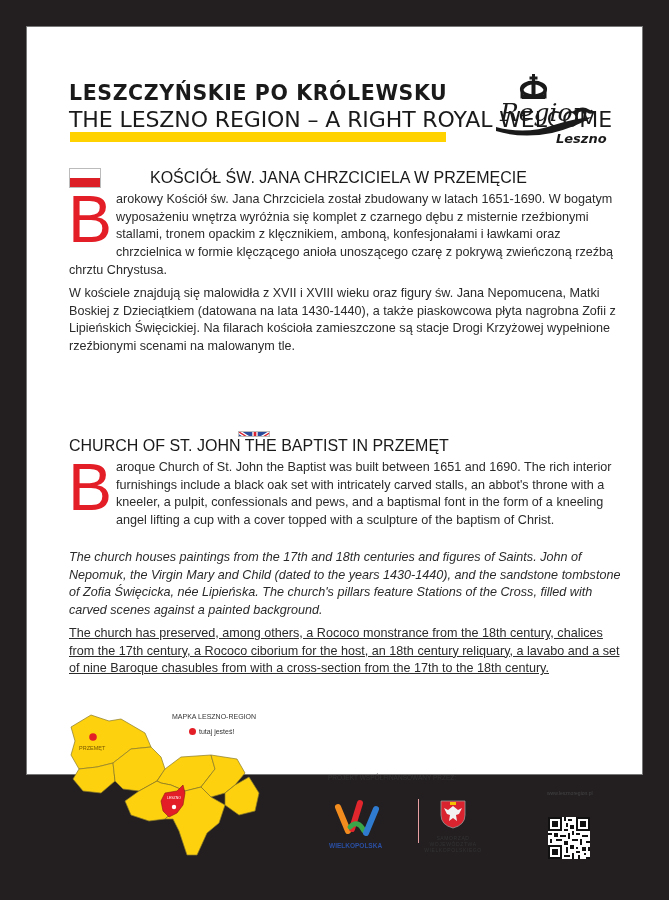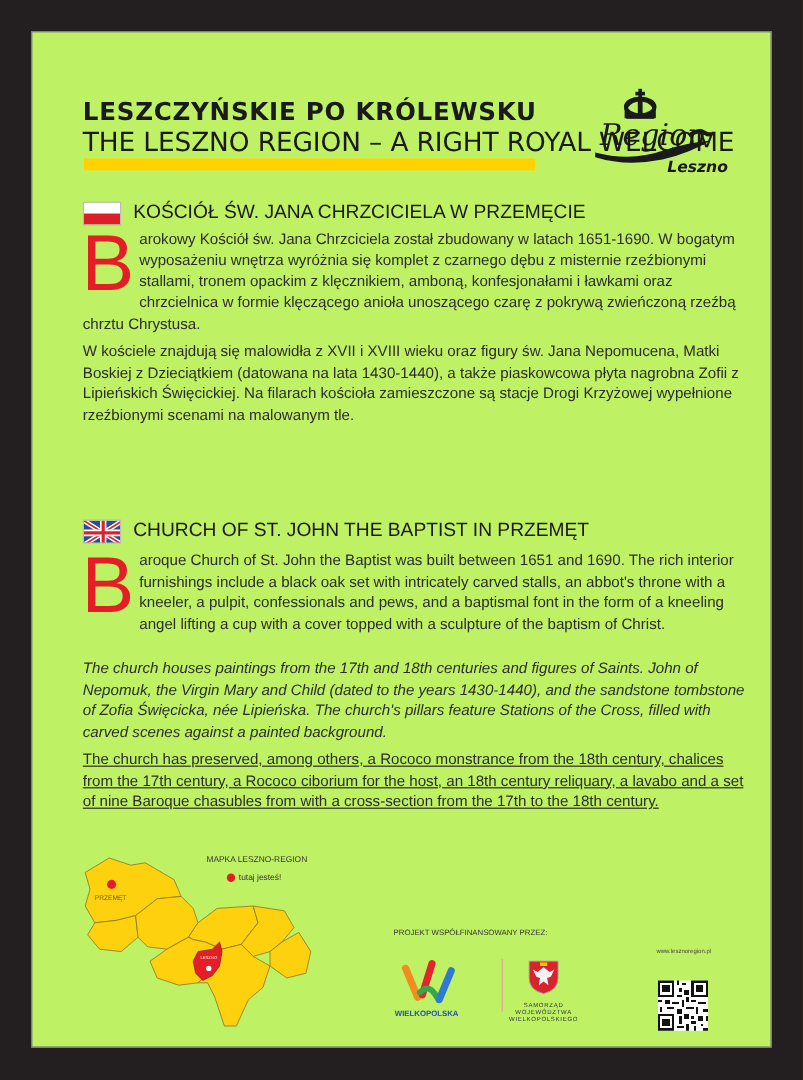--- a/index.html
+++ b/index.html
@@ -1,20 +1,20 @@
 <!DOCTYPE html>
 <html><head>
 <meta charset="utf-8">
 <style>
   * { margin: 0; padding: 0; box-sizing: border-box; }
   html, body { width: 669px; height: 900px; background: #231f20; overflow: hidden; }
   body { position: relative; font-family: "DejaVu Sans", sans-serif; }
   .panel {
-    position: absolute; left: 26px; top: 26px; width: 617px; height: 847px;
-    background: #bef264; border: 1px solid #777;
+    position: absolute; left: 26px; top: 26px; width: 617px; height: 749px;
+    background: #ffffff; border: 1px solid #777;
   }
   .abs { position: absolute; }
 
   
   .title-pl {
     left: 42px; top: 54px; font-family: "DejaVu Sans", sans-serif; font-weight: bold;
     font-size: 20.5px; letter-spacing: 0.6px; color: #1a1a1a; white-space: nowrap;
   }
   .title-en {
     left: 42px; top: 80px; font-family: "DejaVu Sans", sans-serif; font-size: 22px;
@@ -77,35 +77,35 @@
         <rect x="49.5" y="17" width="4" height="12"></rect>
         <rect x="40" y="28" width="23" height="4"></rect>
       </g>
       <text x="18" y="54" font-family="DejaVu Serif, serif" font-style="italic" font-size="25" fill="#1a1a1a">Region</text>
       <path d="M92 46 q8 -6 14 -2 q3 2 5 0" fill="none" stroke="#1a1a1a" stroke-width="3.5"></path>
       <path d="M14 60 q30 8 58 -2 q18 -6 38 -8 q-16 10 -40 16 q-30 6 -56 -2 z" fill="#1a1a1a"></path>
       <text x="74" y="76" font-family="DejaVu Sans, sans-serif" font-weight="bold" font-style="italic" font-size="13" fill="#1a1a1a">Leszno</text>
     </svg>
   </div>
 
-  <div class="abs section-head" style="top:139px;">
+  <div class="abs section-head" style="top:139px;gap:39px;">
     <div class="flag flag-pl">
         <div class="w"></div>
         <div class="r"></div>
       </div>
     <span class="heading-text">KOŚCIÓŁ ŚW. JANA CHRZCICIELA W PRZEMĘCIE</span>
   </div>
 
   <div class="abs para" style="top:164px;">
     <span class="dropcap">B</span>
     <span>arokowy Kościół św. Jana Chrzciciela został zbudowany w latach 1651-1690. W bogatym wyposażeniu wnętrza wyróżnia się komplet z czarnego dębu z misternie rzeźbionymi stallami, tronem opackim z klęcznikiem, amboną, konfesjonałami i ławkami oraz chrzcielnica w formie klęczącego anioła unoszącego czarę z pokrywą zwieńczoną rzeźbą chrztu Chrystusa.</span>
   </div>
   <div class="abs para" style="top:258px;">W kościele znajdują się malowidła z XVII i XVIII wieku oraz figury św. Jana Nepomucena, Matki Boskiej z Dzieciątkiem (datowana na lata 1430-1440), a także piaskowcowa płyta nagrobna Zofii z Lipieńskich Święcickiej. Na filarach kościoła zamieszczone są stacje Drogi Krzyżowej wypełnione rzeźbionymi scenami na malowanym tle.</div>
 
-  <div class="abs section-head" style="top:404px;">
+  <div class="abs section-head" style="top:404px;flex-direction:column;">
     <div class="flag">
       <svg width="32" height="20" viewBox="0 0 60 36" preserveAspectRatio="none">
         <rect width="60" height="36" fill="#2a4a9a"></rect>
         <path d="M0 0 L60 36 M60 0 L0 36" stroke="#fff" stroke-width="7"></path>
         <path d="M0 0 L60 36 M60 0 L0 36" stroke="#d9232e" stroke-width="2.5"></path>
         <path d="M30 0 V36 M0 18 H60" stroke="#fff" stroke-width="10"></path>
         <path d="M30 0 V36 M0 18 H60" stroke="#d9232e" stroke-width="5"></path>
       </svg>
     </div>
     <span class="heading-text">CHURCH OF ST. JOHN THE BAPTIST IN PRZEMĘT</span>

